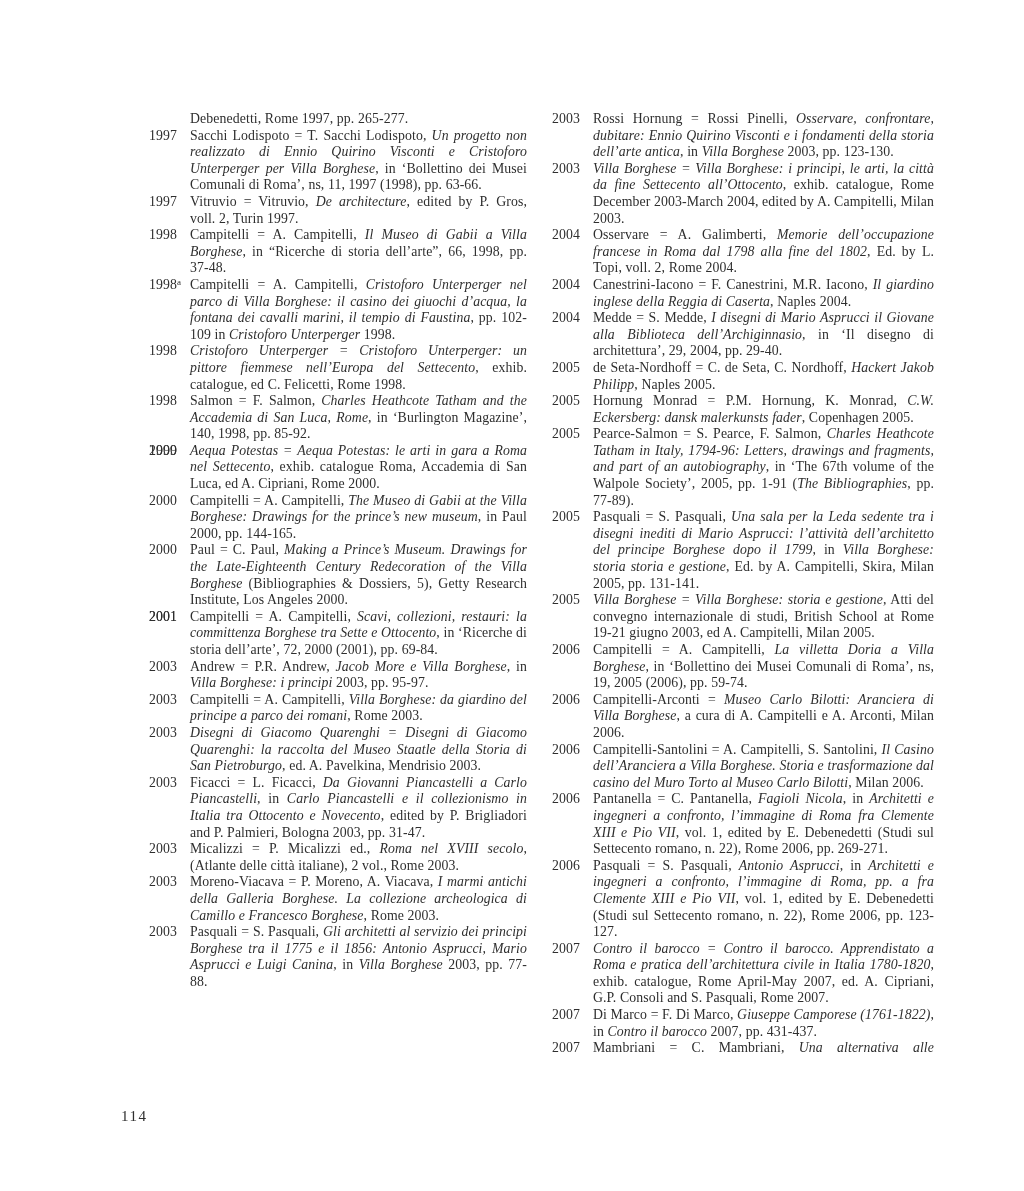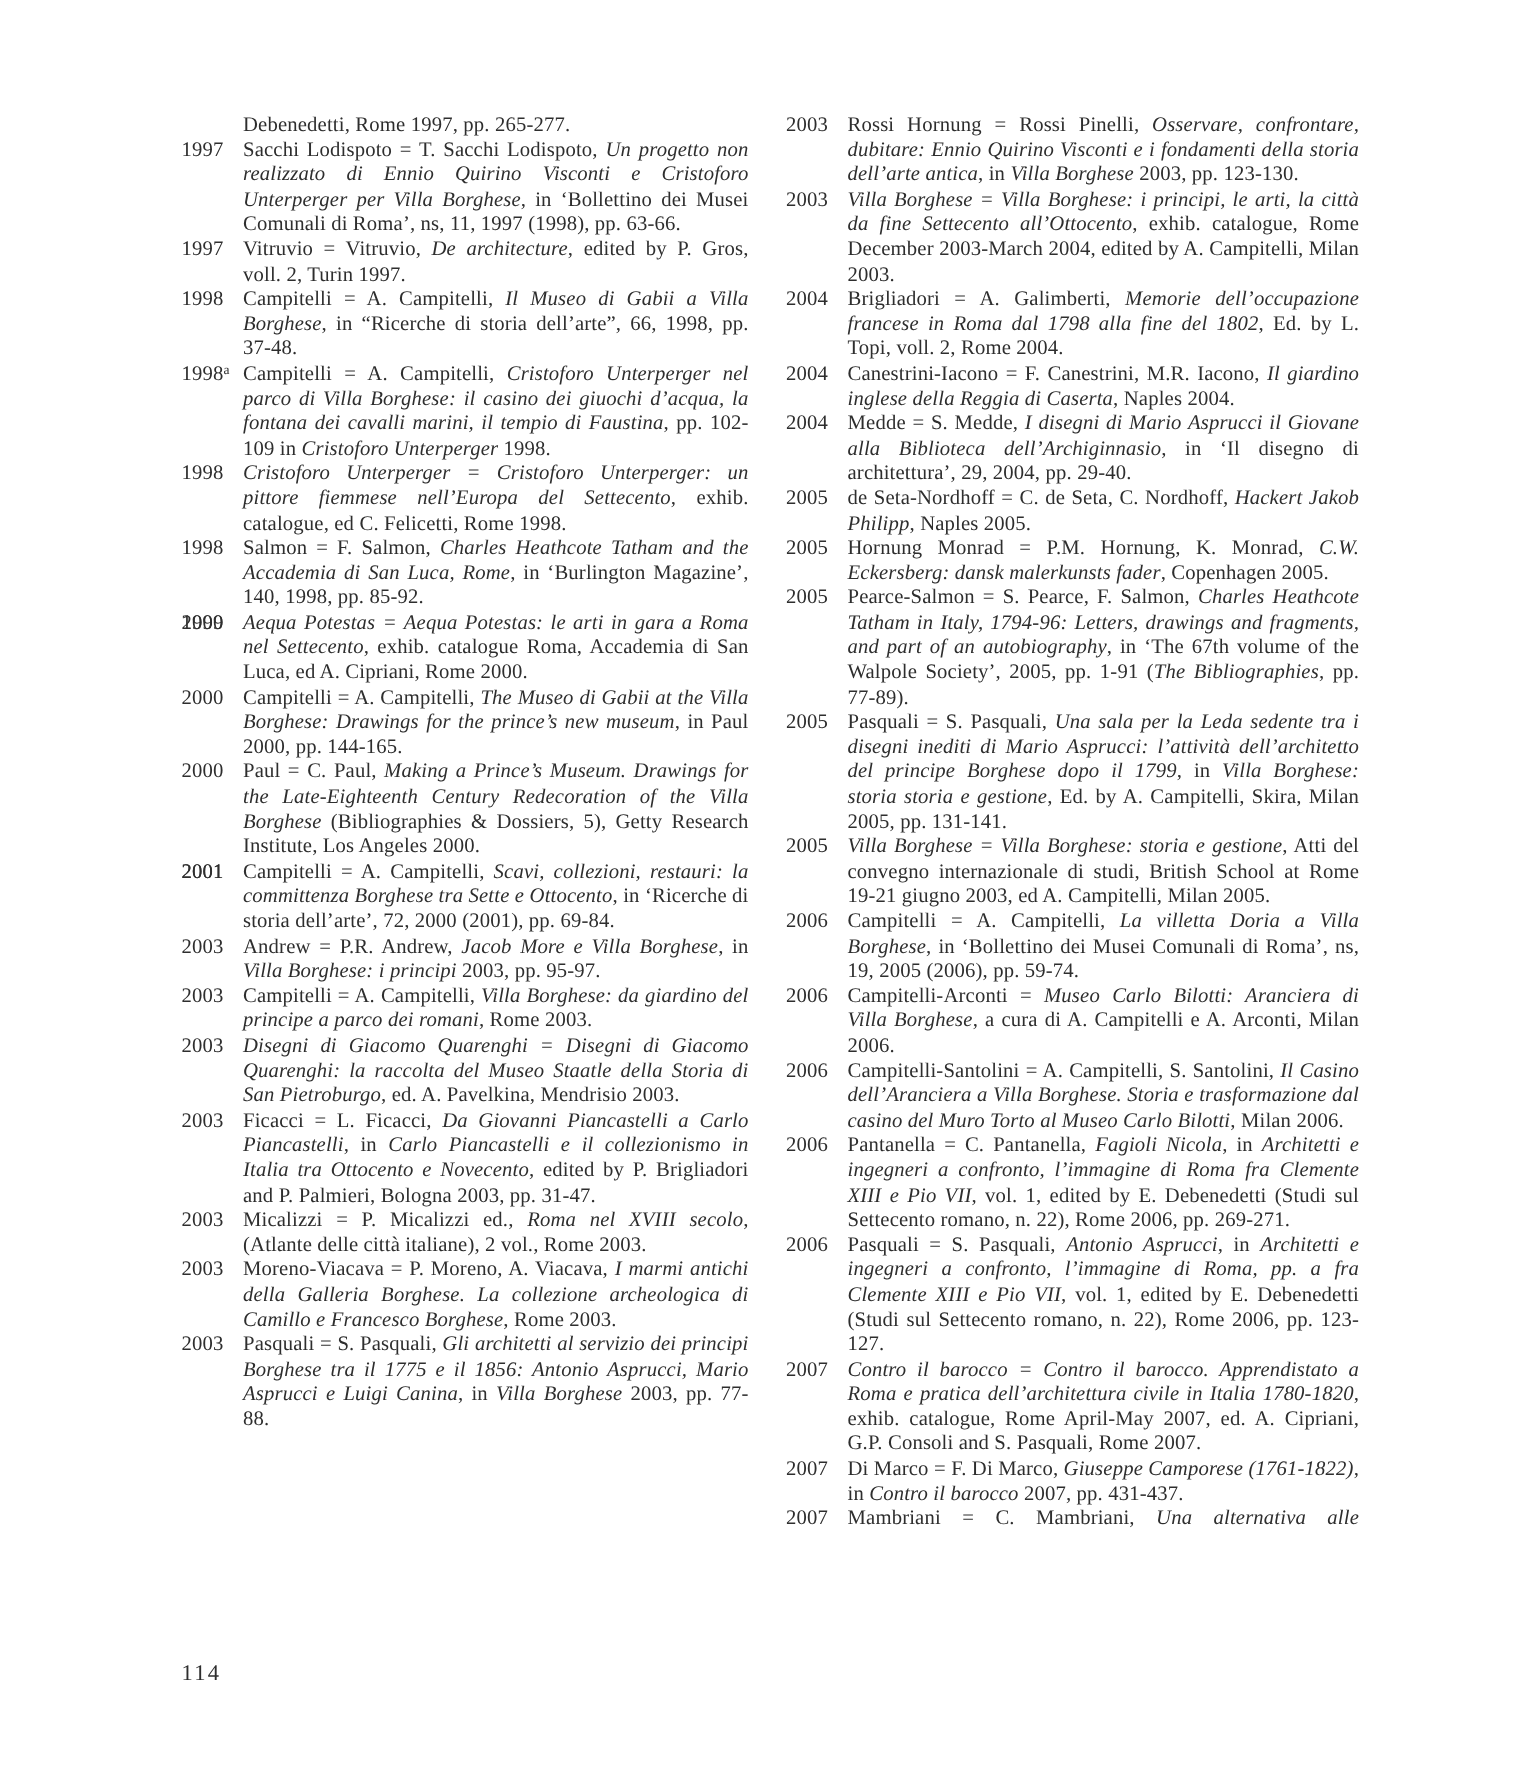--- a/index.html
+++ b/index.html
@@ -11,21 +11,22 @@
     position: relative;
     width: 1024px;
     height: 1191px;
     background: #ffffff;
     font-family: "Liberation Serif", "DejaVu Serif", serif;
     color: #2e2e2e;
     overflow: hidden;
   }
   .col {
     position: absolute;
-    top: 75px;
+    top: 111px;
+    margin-left: 28px;
   }
   .col-left  { left: 121px; width: 378px; }
   .col-right { left: 524px; width: 382px; }
   .entry {
     position: relative;
     padding-left: 41px;
     text-align: justify;
     font-size: 13.8px;
     line-height: 16.6px;
     letter-spacing: 0.1px;
@@ -75,21 +76,21 @@
       <div class="entry"><span class="year">2003</span><span><span>Campitelli = A. Campitelli, </span><i>Villa Borghese: da giardino del principe a parco dei romani</i><span>, Rome 2003.</span></span></div>
       <div class="entry"><span class="year">2003</span><span><i>Disegni di Giacomo Quarenghi = Disegni di Giacomo Quarenghi: la raccolta del Museo Staatle della Storia di San Pietroburgo</i><span>, ed. A. Pavelkina, Mendrisio 2003.</span></span></div>
       <div class="entry"><span class="year">2003</span><span><span>Ficacci = L. Ficacci, </span><i>Da Giovanni Piancastelli a Carlo Piancastelli</i><span>, in </span><i>Carlo Piancastelli e il collezionismo in Italia tra Ottocento e Novecento</i><span>, edited by P. Brigliadori and P. Palmieri, Bologna 2003, pp. 31-47.</span></span></div>
       <div class="entry"><span class="year">2003</span><span><span>Micalizzi = P. Micalizzi ed., </span><i>Roma nel XVIII secolo</i><span>, (Atlante delle città italiane), 2 vol., Rome 2003.</span></span></div>
       <div class="entry"><span class="year">2003</span><span><span>Moreno-Viacava = P. Moreno, A. Viacava, </span><i>I marmi antichi della Galleria Borghese. La collezione archeologica di Camillo e Francesco Borghese</i><span>, Rome 2003.</span></span></div>
       <div class="entry"><span class="year">2003</span><span><span>Pasquali = S. Pasquali, </span><i>Gli architetti al servizio dei principi Borghese tra il 1775 e il 1856: Antonio Asprucci, Mario Asprucci e Luigi Canina</i><span>, in </span><i>Villa Borghese</i><span> 2003, pp. 77-88.</span></span></div>
     </div>
   <div class="col col-right">
       <div class="entry"><span class="year">2003</span><span><span>Rossi Hornung = Rossi Pinelli, </span><i>Osservare, confrontare, dubitare: Ennio Quirino Visconti e i fondamenti della storia dell’arte antica</i><span>, in </span><i>Villa Borghese</i><span> 2003, pp. 123-130.</span></span></div>
       <div class="entry"><span class="year">2003</span><span><i>Villa Borghese = Villa Borghese: i principi, le arti, la città da fine Settecento all’Ottocento</i><span>, exhib. catalogue, Rome December 2003-March 2004, edited by A. Campitelli, Milan 2003.</span></span></div>
-      <div class="entry"><span class="year">2004</span><span><span>Brigliadori = A. Galimberti, </span><i>Memorie dell’occupazione francese in Roma dal 1798 alla fine del 1802</i><span>, Ed. by L. Topi, voll. 2, Rome 2004.</span></span></div>
+      <div class="entry"><span class="year">2004</span><span><span>Osservare = A. Galimberti, </span><i>Memorie dell’occupazione francese in Roma dal 1798 alla fine del 1802</i><span>, Ed. by L. Topi, voll. 2, Rome 2004.</span></span></div>
       <div class="entry"><span class="year">2004</span><span><span>Canestrini-Iacono = F. Canestrini, M.R. Iacono, </span><i>Il giardino inglese della Reggia di Caserta</i><span>, Naples 2004.</span></span></div>
       <div class="entry"><span class="year">2004</span><span><span>Medde = S. Medde, </span><i>I disegni di Mario Asprucci il Giovane alla Biblioteca dell’Archiginnasio</i><span>, in ‘Il disegno di architettura’, 29, 2004, pp. 29-40.</span></span></div>
       <div class="entry"><span class="year">2005</span><span><span>de Seta-Nordhoff = C. de Seta, C. Nordhoff, </span><i>Hackert Jakob Philipp</i><span>, Naples 2005.</span></span></div>
       <div class="entry"><span class="year">2005</span><span><span>Hornung Monrad = P.M. Hornung, K. Monrad, </span><i>C.W. Eckersberg: dansk malerkunsts fader</i><span>, Copenhagen 2005.</span></span></div>
       <div class="entry"><span class="year">2005</span><span><span>Pearce-Salmon = S. Pearce, F. Salmon, </span><i>Charles Heathcote Tatham in Italy, 1794-96: Letters, drawings and fragments, and part of an autobiography</i><span>, in ‘The 67th volume of the Walpole Society’, 2005, pp. 1-91 (</span><i>The Bibliographies</i><span>, pp. 77-89).</span></span></div>
       <div class="entry"><span class="year">2005</span><span><span>Pasquali = S. Pasquali, </span><i>Una sala per la Leda sedente tra i disegni inediti di Mario Asprucci: l’attività dell’architetto del principe Borghese dopo il 1799</i><span>, in </span><i>Villa Borghese: storia storia e gestione</i><span>, Ed. by A. Campitelli, Skira, Milan 2005, pp. 131-141.</span></span></div>
       <div class="entry"><span class="year">2005</span><span><i>Villa Borghese = Villa Borghese: storia e gestione</i><span>, Atti del convegno internazionale di studi, British School at Rome 19-21 giugno 2003, ed A. Campitelli, Milan 2005.</span></span></div>
       <div class="entry"><span class="year">2006</span><span><span>Campitelli = A. Campitelli, </span><i>La villetta Doria a Villa Borghese</i><span>, in ‘Bollettino dei Musei Comunali di Roma’, ns, 19, 2005 (2006), pp. 59-74.</span></span></div>
       <div class="entry"><span class="year">2006</span><span><span>Campitelli-Arconti = </span><i>Museo Carlo Bilotti: Aranciera di Villa Borghese</i><span>, a cura di A. Campitelli e A. Arconti, Milan 2006.</span></span></div>
       <div class="entry"><span class="year">2006</span><span><span>Campitelli-Santolini = A. Campitelli, S. Santolini, </span><i>Il Casino dell’Aranciera a Villa Borghese. Storia e trasformazione dal casino del Muro Torto al Museo Carlo Bilotti</i><span>, Milan 2006.</span></span></div>

